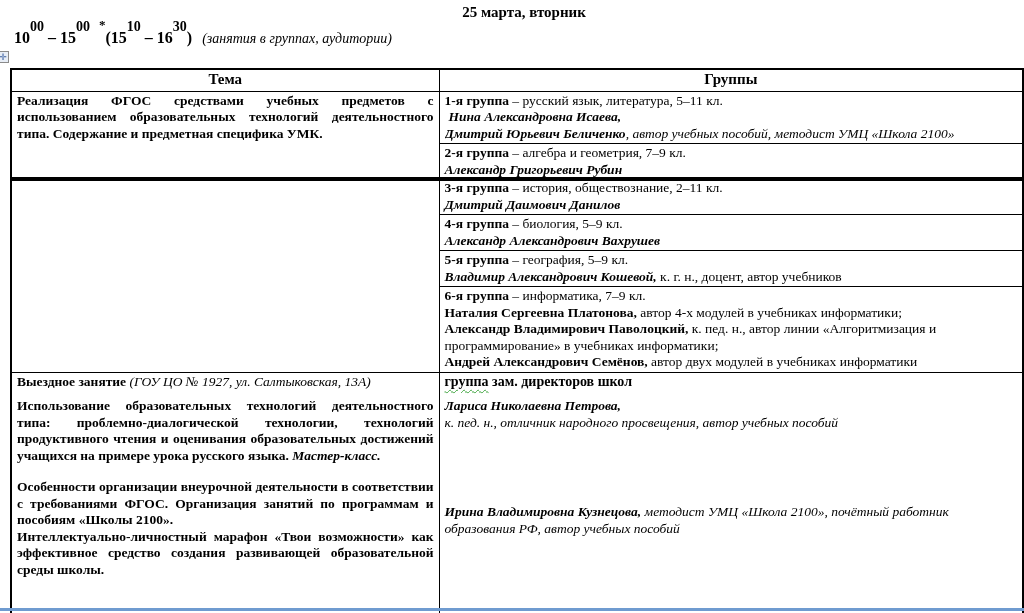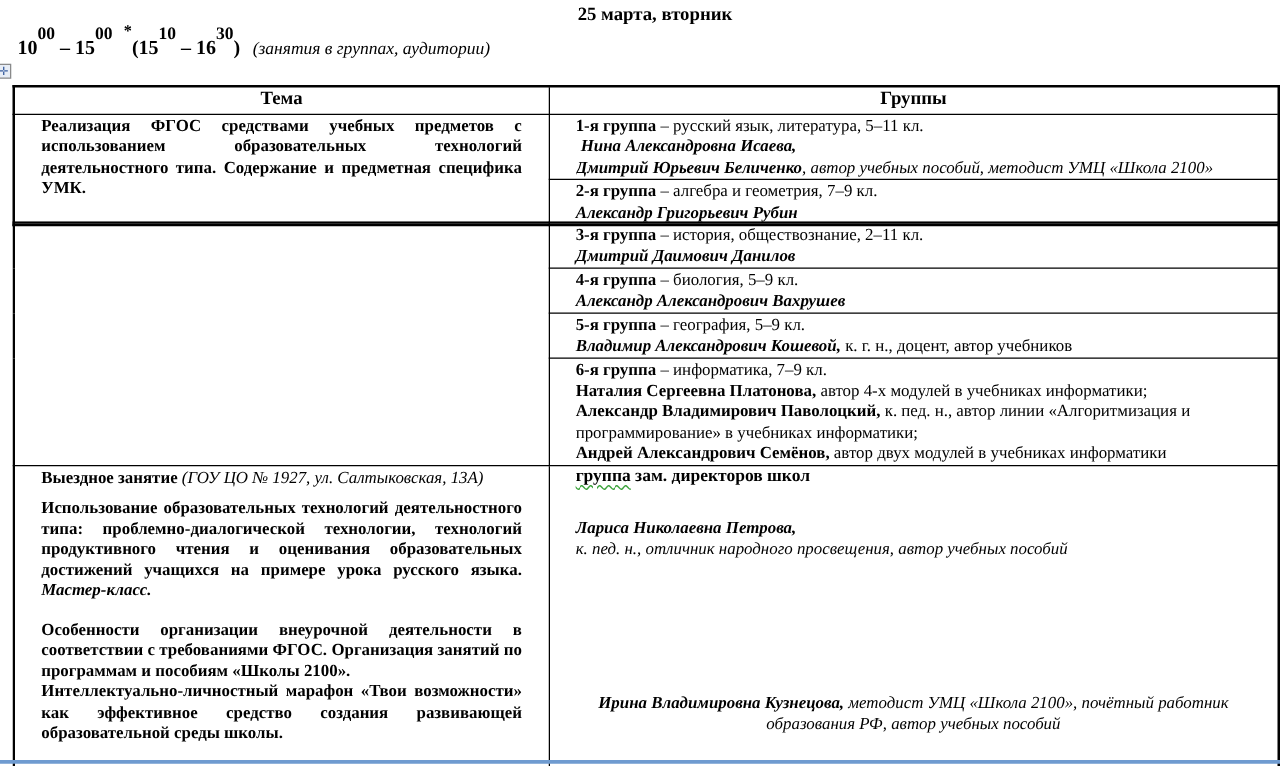--- a/index.html
+++ b/index.html
@@ -38,21 +38,21 @@
 
   .tbl-wrap1 { position:absolute; top:68px; left:10px; }
   .tbl-wrap2 { position:absolute; top:177px; left:10px; height:436px; overflow:hidden; }
 
   table.t {
     border-collapse:collapse; table-layout:fixed;
     width:1012px; border:2px solid #000;
   }
   table.t td {
     border:1px solid #000; vertical-align:top;
-    font-size:13.5px; line-height:16.5px; padding:1px 21px;
+    font-size:13.5px; line-height:16.5px; padding:1px 5px;
     overflow:hidden;
   }
   tr.hdr td {
     text-align:center; font-weight:bold; font-size:15px;
     height:22px; line-height:19px; padding:0;
   }
   td.topic-cell {
     font-size:15px; font-weight:bold; line-height:21px;
     text-align:justify; padding:2px 7px;
   }
@@ -67,22 +67,22 @@
   .trip-p1 { margin-top:8px; }
   .trip-p2 { margin-top:15px; }
 
   td.dir-cell { padding:2px 6px; }
   .dir-head { font-weight:bold; font-size:14px; }
   .squig {
     text-decoration:underline wavy #3da33d;
     text-decoration-thickness:1px;
     text-underline-offset:3px;
   }
-  .dir-p1 { margin-top:24px; }
-  .dir-p2 { margin-top:107px;text-align:center; }
+  .dir-p1 { margin-top:8px; }
+  .dir-p2 { margin-top:73px; }
 
   .bottom-blue-line {
     position:absolute; top:608px; left:0;
     width:1024px; height:3px; background:#6f9bd0;
   }
 </style>
 </head>
 <body>
 
 <div class="date-title">25 марта, вторник</div>

